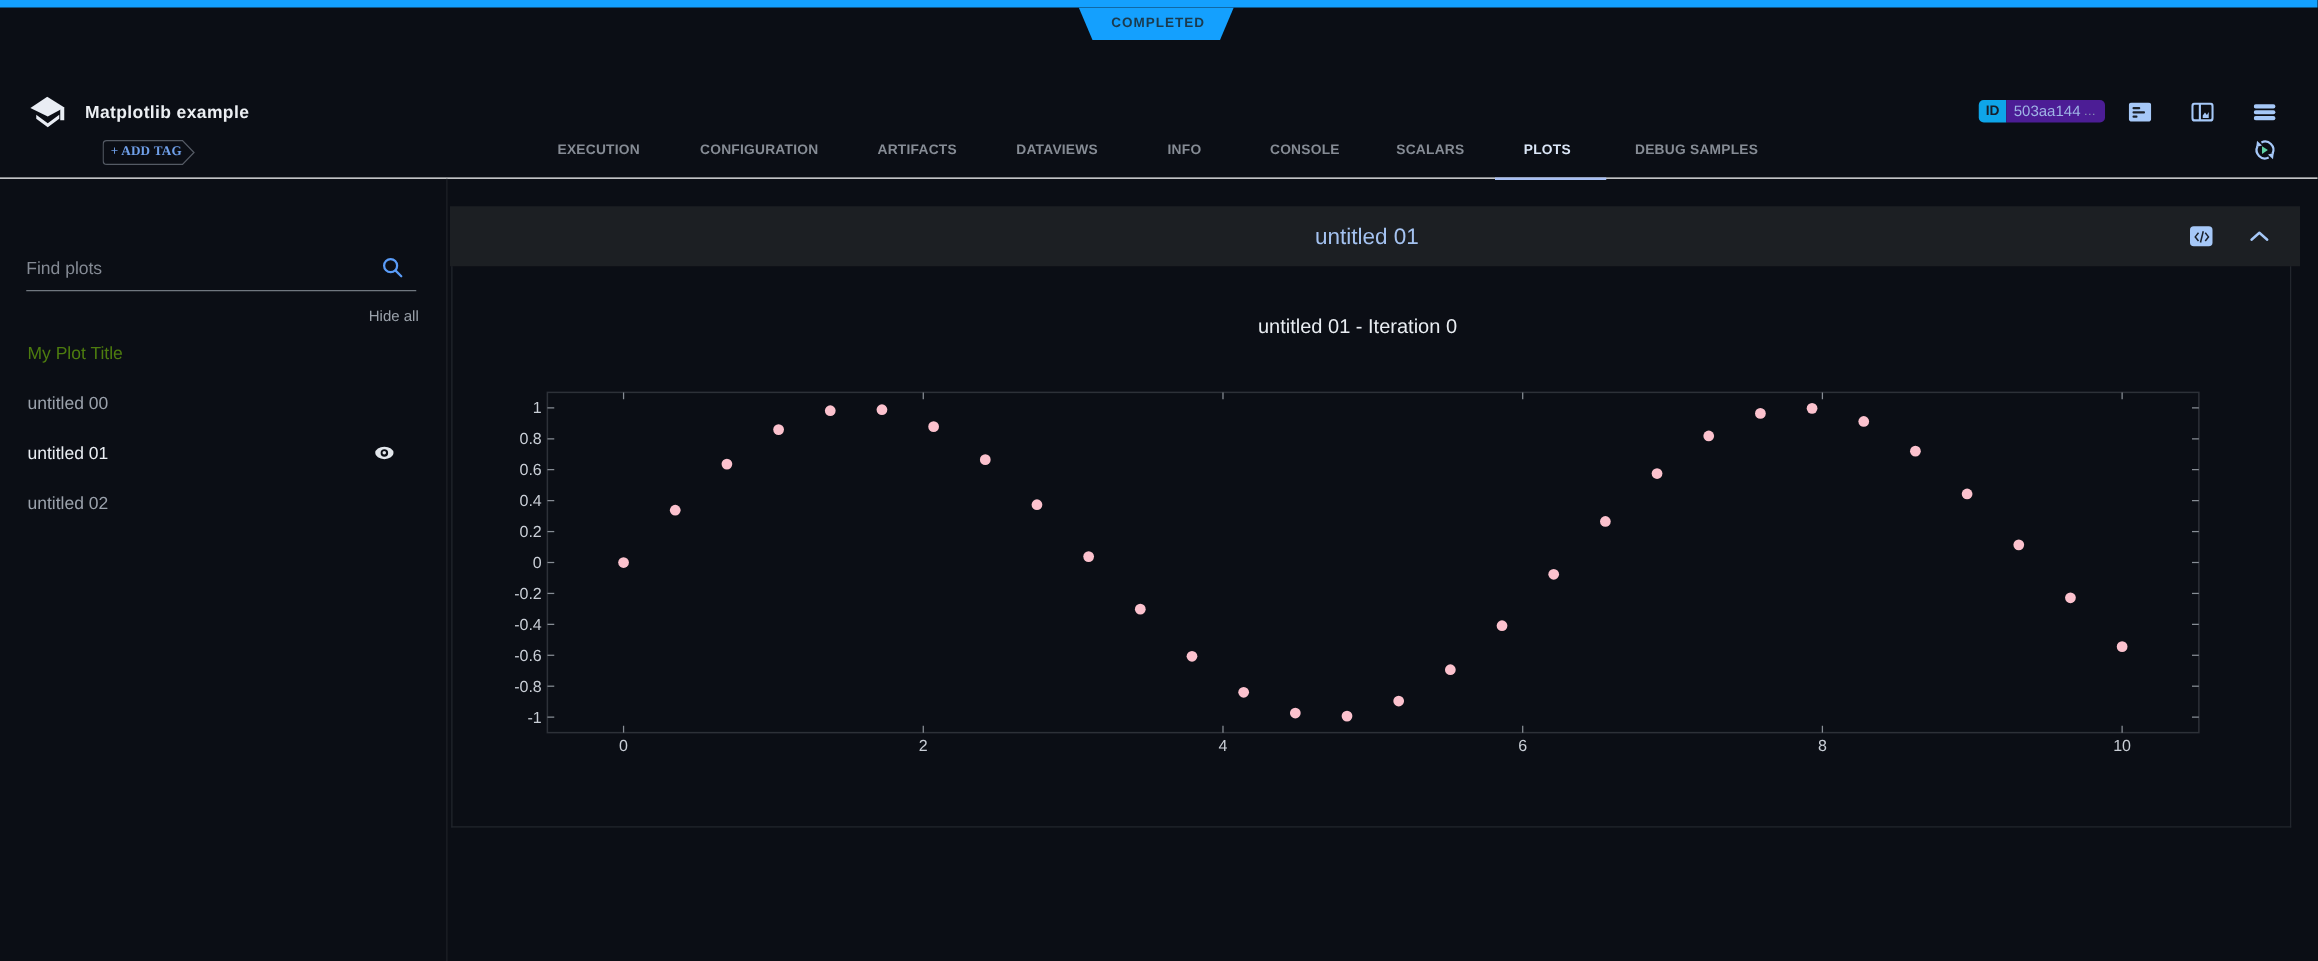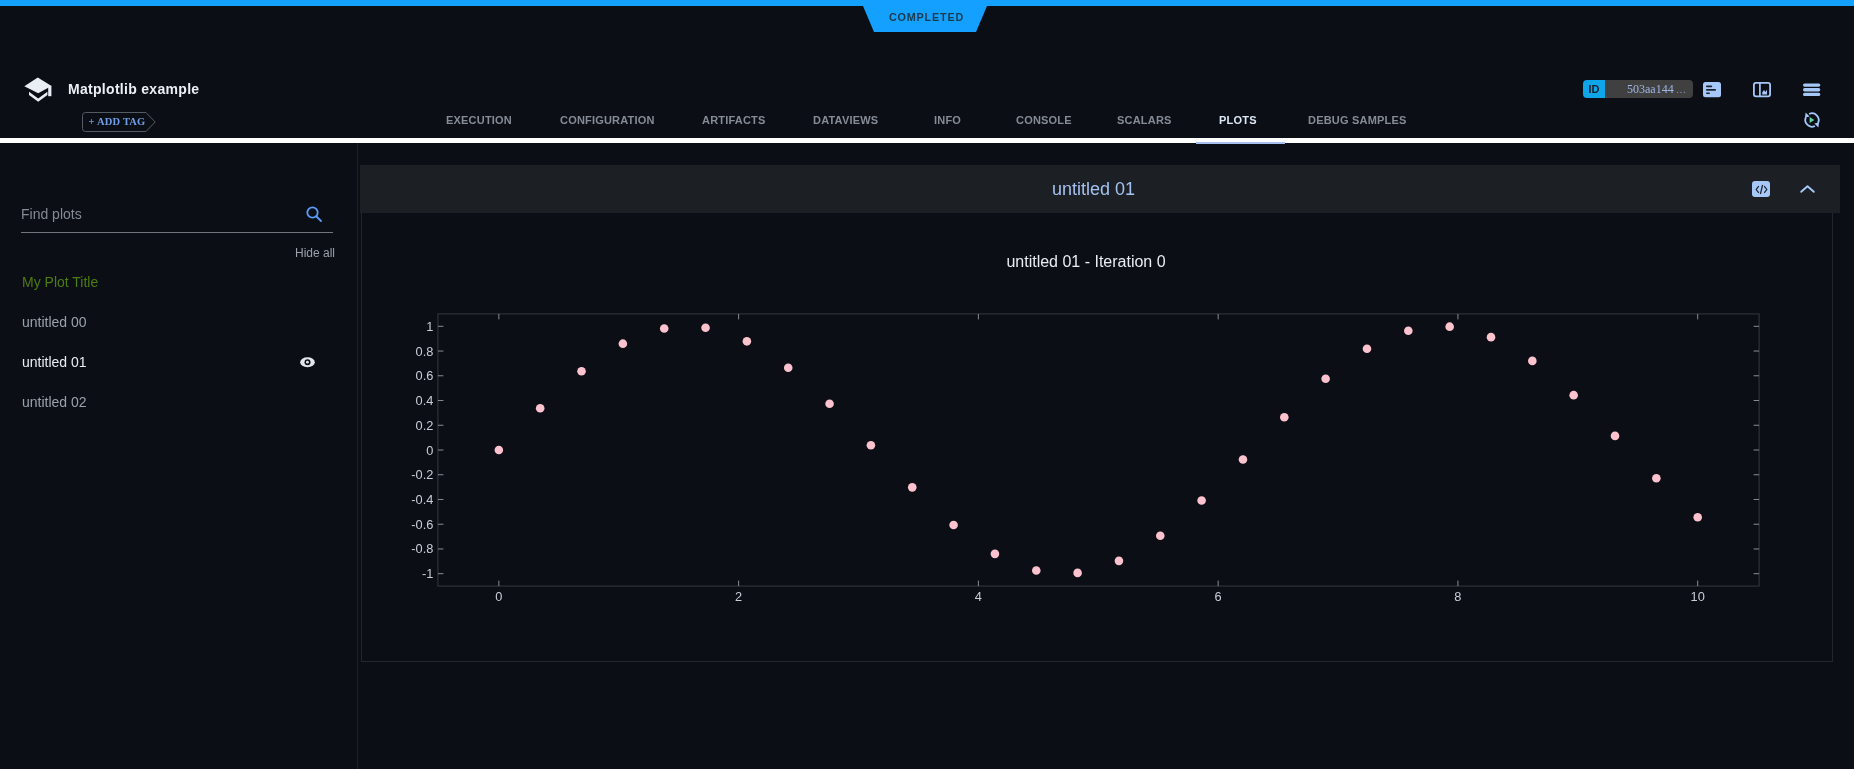--- a/index.html
+++ b/index.html
@@ -7,23 +7,23 @@
   #topbar { position:absolute; left:0; top:0; width:1854px; height:6px; background:#14a0fe; }
   #badge { position:absolute; left:858px; top:6px; }
   #badge text { font-family:"Liberation Sans", sans-serif; }
   #apphead { position:absolute; left:0; top:0; width:1854px; height:143px;margin-top:39px; }
   #title { position:absolute; left:68px; top:42px; font-size:14px; font-weight:700; color:#eceff3; letter-spacing:0.3px; }
   #logo { position:absolute; left:23.5px; top:38px; }
   #addtag { position:absolute; left:82px; top:73px; width:74px; height:20px; }
   #addtag .txt { position:absolute; left:4px; top:4px; width:62px; text-align:center; font-size:10.5px; font-weight:700; color:#6f9fe8; letter-spacing:0.2px; white-space:nowrap;font-family:Liberation Serif, serif; }
   #idchip { position:absolute; left:1583px; top:41px; height:18px; display:flex; }
   #idchip .l { background:#0ea5e9; color:#161d29; font-size:11px; font-weight:700; border-radius:4px 0 0 4px; width:22px; display:flex; align-items:center; justify-content:center; }
-  #idchip .r { background:#404040; color:#9fb5e6; font-family:Liberation Serif, serif; font-size:12px; border-radius:0 4px 4px 0; display:flex; align-items:center; padding:0 7px 0 22px; }
+  #idchip .r { background:#4c1d95; color:#9fb5e6; font-family:Liberation Sans, sans-serif; font-size:12px; border-radius:0 4px 4px 0; display:flex; align-items:center; padding:0 7px 0 6px; }
   .hicon { position:absolute; top:43px; }
-  #tabs { position:absolute; left:0; top:104px; width:1854px; height:39px; border-bottom:5px solid #ffffff; }
+  #tabs { position:absolute; left:0; top:104px; width:1854px; height:39px; border-bottom:1px solid #ffffff; }
   .tab { position:absolute; top:0; height:38px; line-height:33px; font-size:11px; font-weight:700; letter-spacing:0.2px; color:#868c95; white-space:nowrap; }
   .tab.active { color:#dce7f8;text-align:center; }
   #plotsuline { position:absolute; left:1196px; top:38px; width:89px; height:2px; background:#a7bef2; }
   #refreshbtn { position:absolute; left:1803px; top:111px; }
   #sidebar { position:absolute; left:0; top:143px; width:358px; height:626px; border-right:1px solid #1e2127; }
   #findplots { position:absolute; left:21px; top:206px; font-size:14px; color:#848a94; }
   #searchline { position:absolute; left:21px; top:232px; width:312px; height:1px; background:#70777f; }
   #searchicon { position:absolute; left:305px; top:205px; }
   #hideall { position:absolute; right:1519px; top:246px; font-size:12px; color:#9aa1aa; }
   .sideitem { position:absolute; left:22px; font-size:14px; color:#9aa1ab; }

